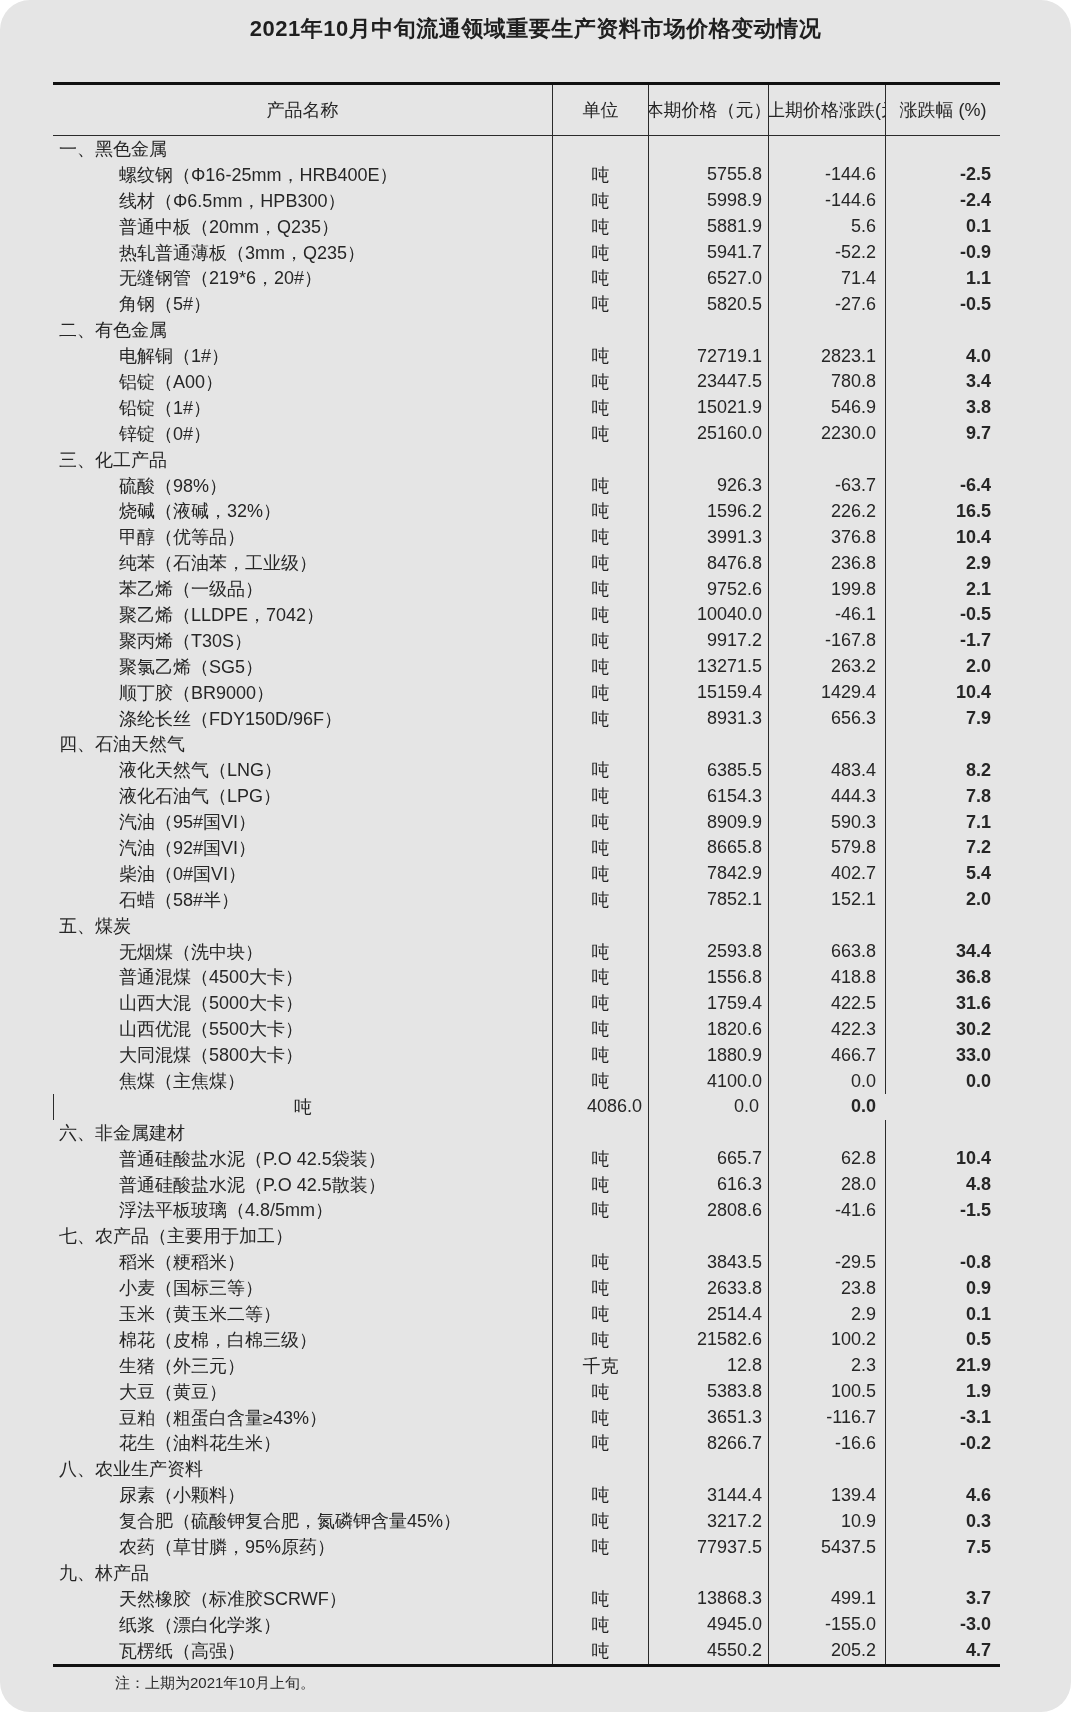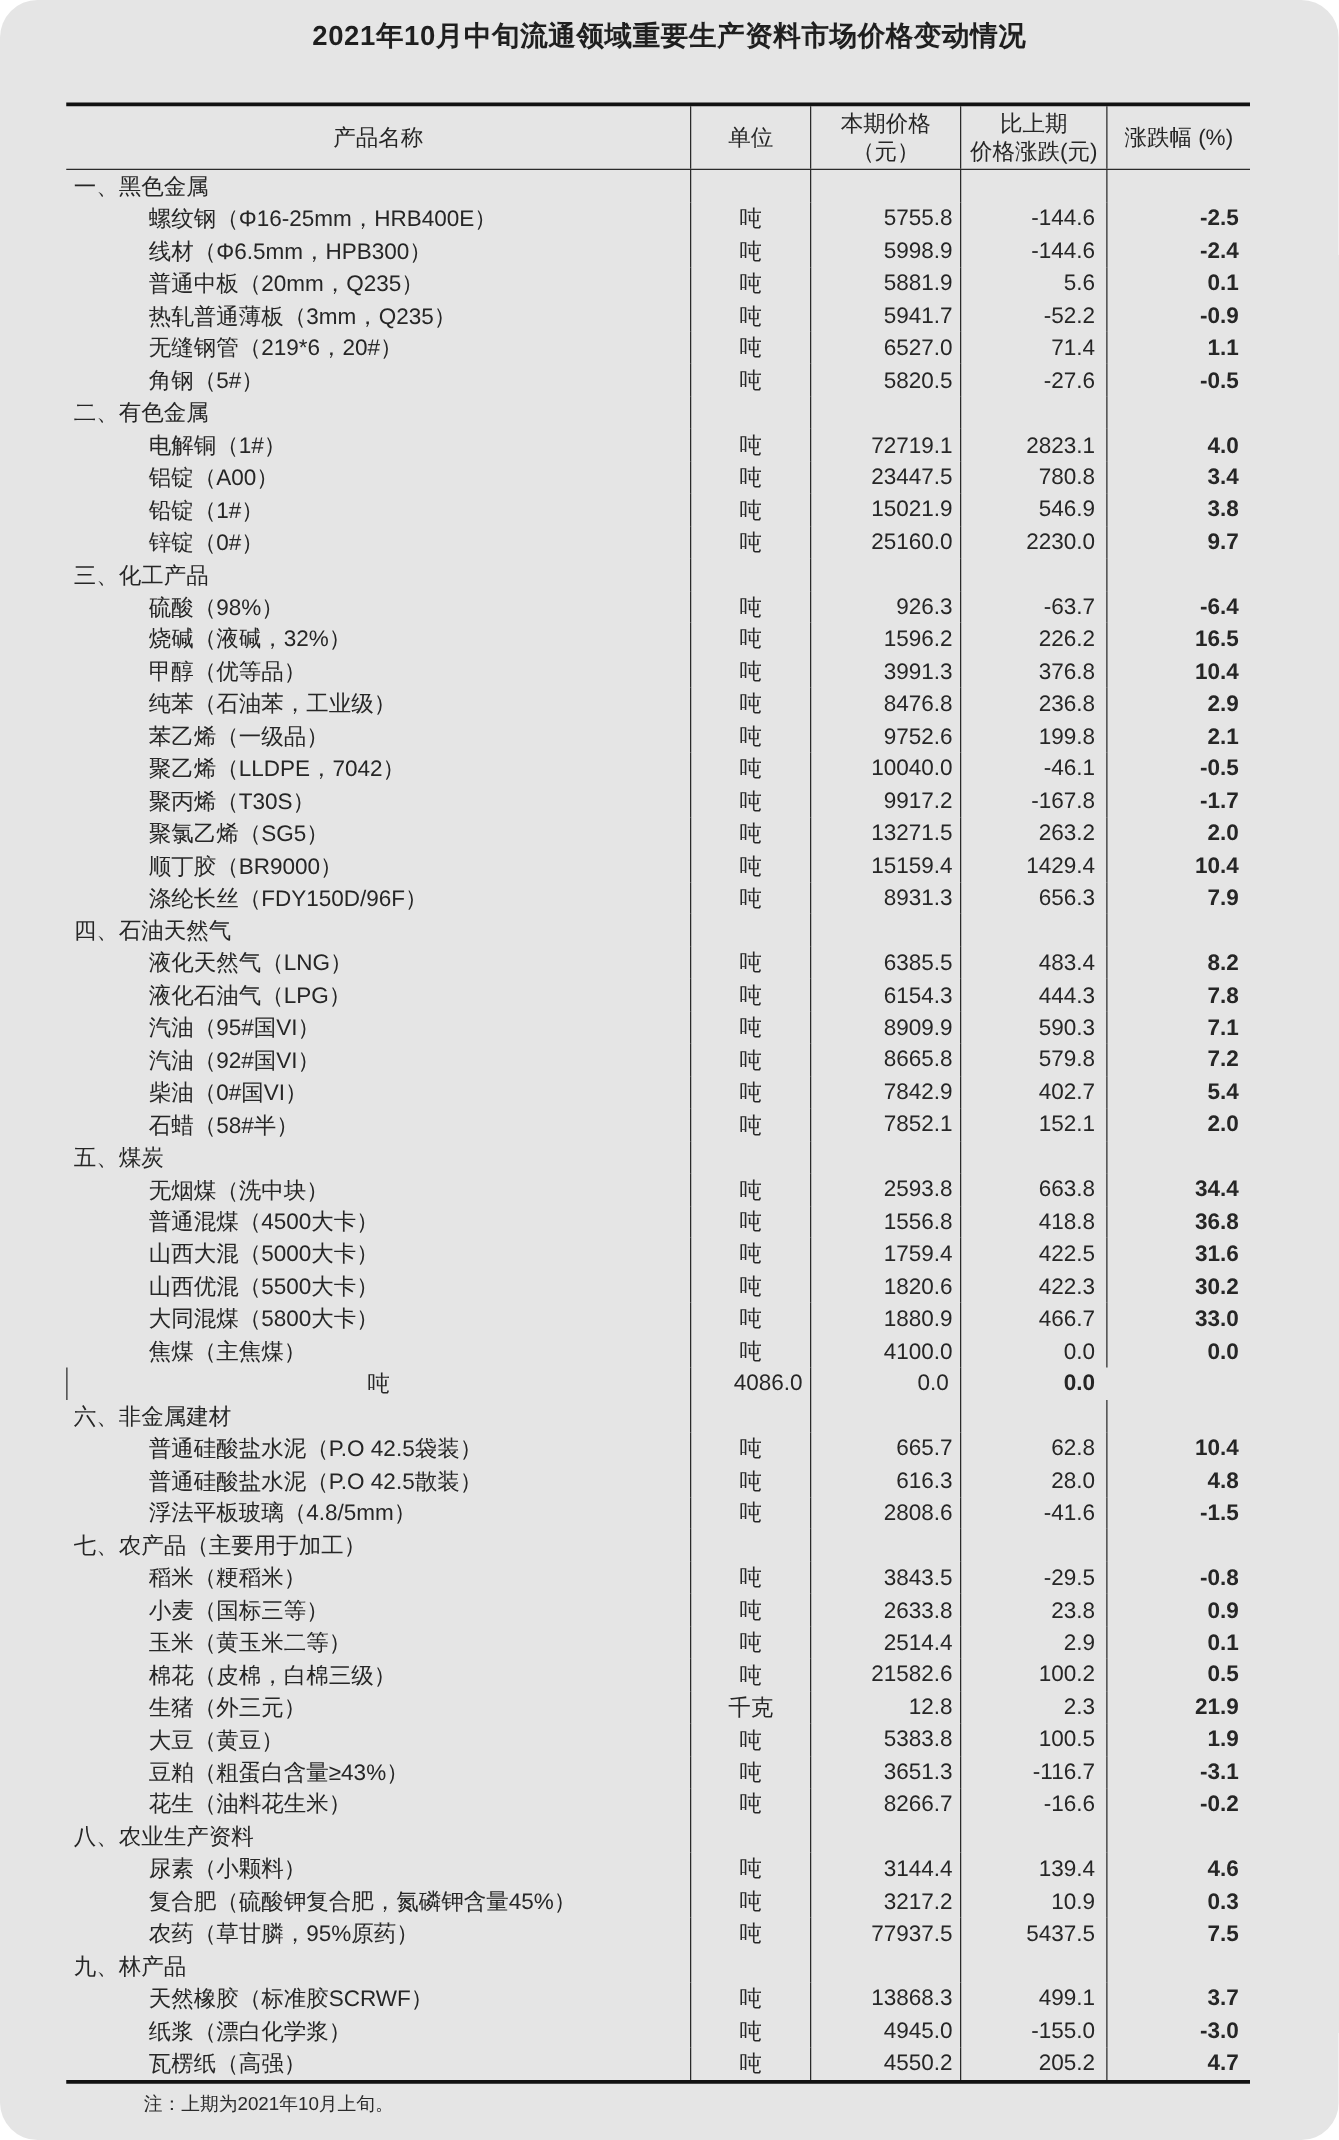--- a/index.html
+++ b/index.html
@@ -30,21 +30,21 @@
   }
   .header-row{height:50px;border-bottom:1px solid #2b2b2b;}
   .row{height:25.9px;}
   .cell{
     display:flex;align-items:center;
     overflow:hidden;white-space:nowrap;
     box-sizing:border-box;
   }
   .c2,.c3,.c4,.c5{border-left:1px solid #2b2b2b;}
   .hc{justify-content:center;text-align:center;line-height:1.25;}
-  .hc.two{flex-direction:column;}
+  .hc.two{flex-direction:row;}
   .label{padding-left:6px;}
   .name{padding-left:66px;}
   .unit{justify-content:center;}
   .num{justify-content:flex-end;}
   .c3.num{padding-right:6px;}
   .c4.num{padding-right:9px;}
   .c5.num{padding-right:9px;font-weight:bold;}
   .note{
     position:absolute;left:115px;top:1674px;
     font-size:15px;color:#2b2b2b;

